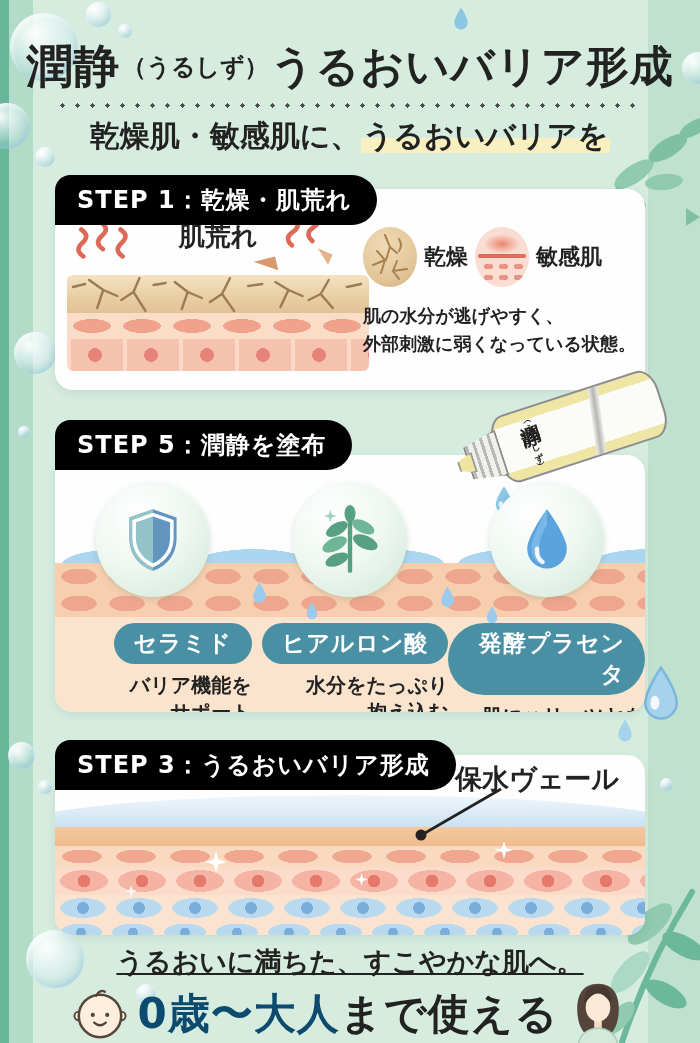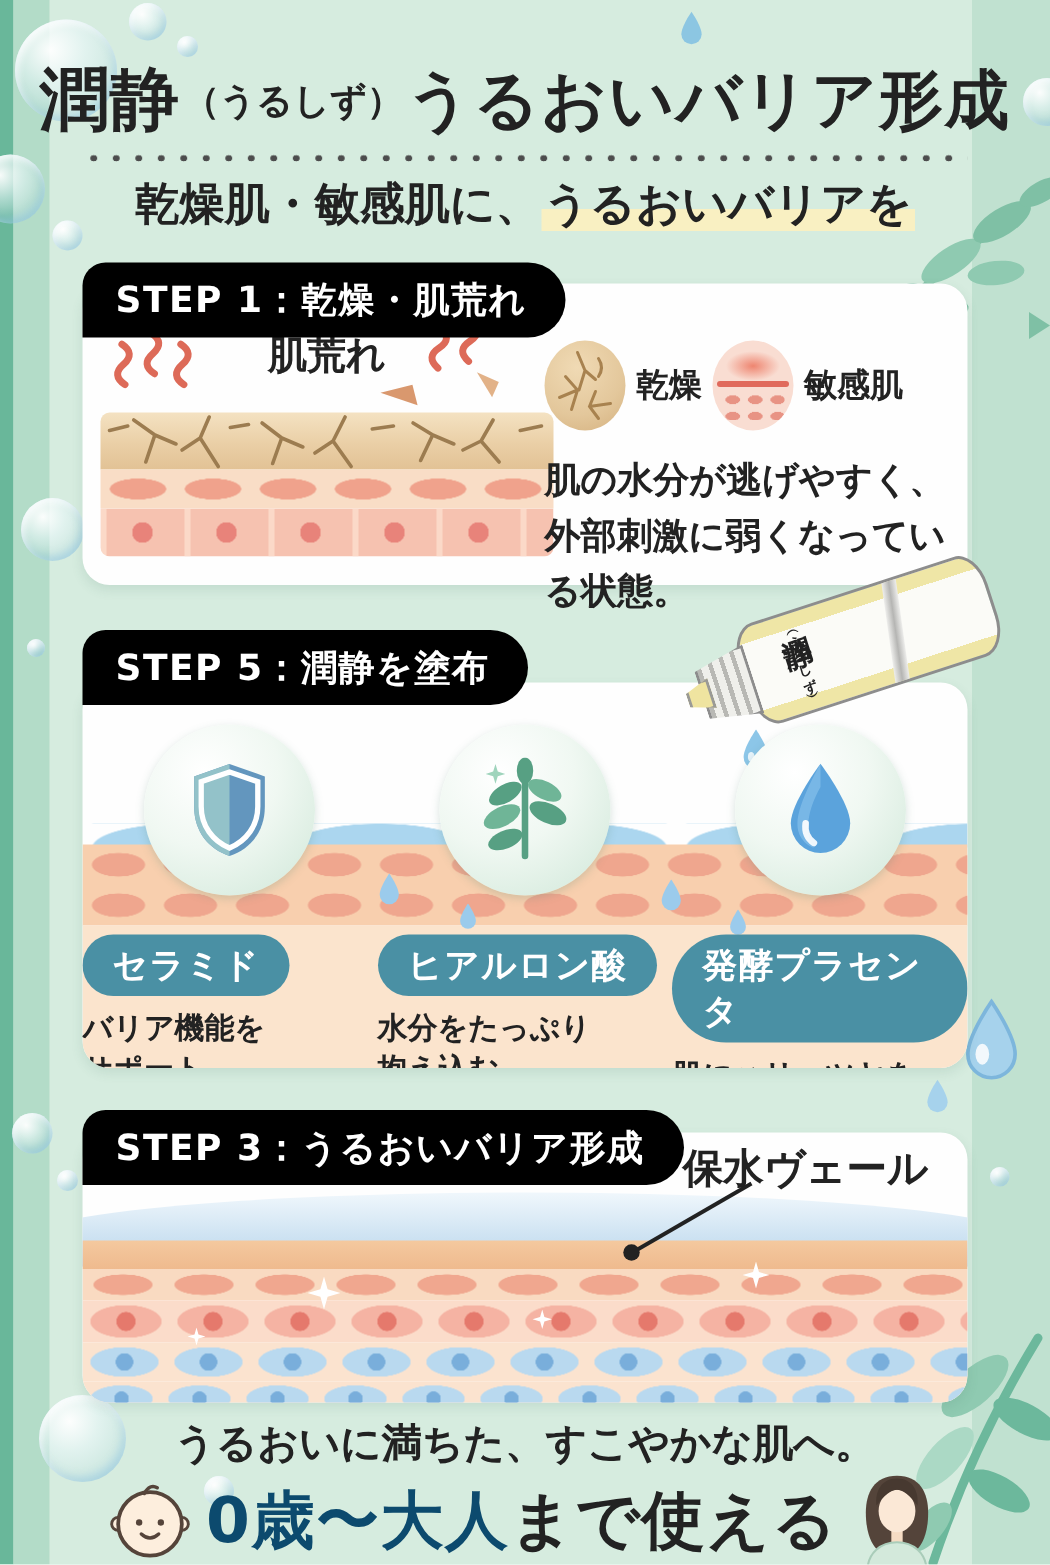--- a/index.html
+++ b/index.html
@@ -48,34 +48,34 @@
   .oval-icon{width:54px;height:60px;border-radius:50%;position:relative;flex:0 0 auto;}
   .dry-oval{background:radial-gradient(circle at 40% 30%,#f0dab4 0%,#e3c79b 60%,#d4b07e 100%);overflow:hidden;}
   .dry-oval svg{position:absolute;inset:0;width:100%;height:100%;}
   .sens-oval{background:#f9ddd2;overflow:hidden;}
   .sens-blush{position:absolute;left:7px;top:6px;width:40px;height:22px;border-radius:50%;
     background:radial-gradient(closest-side,#ee8570 0%,rgba(238,133,112,0) 90%);}
   .sens-line{position:absolute;left:3px;right:3px;top:27px;height:4px;background:#e06a5c;border-radius:2px;}
   .sens-dots{position:absolute;left:6px;right:6px;top:34px;bottom:7px;
     background-image:radial-gradient(ellipse 5px 3px at 50% 50%, #e89384 96%, transparent);background-size:15px 11px;}
   .icon-label{font-size:22px;font-weight:900;font-family:Liberation Serif, serif;}
-  .desc1{margin-top:15px;font-size:24px;font-weight:800;line-height:1.55;white-space:pre-line;}
+  .desc1{margin-top:15px;font-size:18px;font-weight:800;line-height:1.55;white-space:pre-line;}
   
   .step2{top:420px;height:292px;}
   .step2 .card{top:35px;bottom:0;overflow:hidden;}
   .water-strip{position:absolute;left:0;right:0;top:94px;height:16px;z-index:1;
     background-image:radial-gradient(60px 16px at 50% 100%, #abd6ef 98%, transparent);background-size:132px 16px;background-repeat:repeat-x;}
   .band2{position:absolute;left:0;right:0;top:108px;height:54px;background-color:#f8cfae;z-index:1;
     background-image:radial-gradient(ellipse 18px 8px at 50% 50%, #efa68e 97%, transparent);background-size:48px 27px;}
   .peach2{position:absolute;left:0;right:0;top:162px;bottom:0;background:#fbe4cd;z-index:1;}
   .circles-row{position:absolute;left:0;right:0;top:28px;display:flex;justify-content:space-around;z-index:4;}
   .ing-circle{width:114px;height:114px;border-radius:50%;display:flex;align-items:center;justify-content:center;position:relative;
     background:radial-gradient(circle at 35% 28%, #ffffff 0%, #f0f8f2 45%, #cfe7d8 100%);box-shadow:0 2px 6px rgba(90,140,120,.25);}
   .cols{position:absolute;left:0;right:0;top:168px;display:flex;z-index:5;}
-  .col{flex:1;text-align:left;}
+  .col{flex:1;text-align:right;}
   .ing-pill{display:inline-block;background:#4a90a4;color:#fff;font-size:23px;font-weight:800;padding:5px 20px;border-radius:999px;letter-spacing:1px;}
   .ing-desc{margin-top:8px;font-size:20px;font-weight:800;line-height:1.35;white-space:pre-line;}
   .mini-drop{position:absolute;z-index:3;}
   .bottle-wrap{position:absolute;left:398px;top:-22px;width:212px;height:70px;transform:rotate(-18deg);z-index:7;}
   .bottle-body{position:absolute;left:40px;top:0;width:170px;height:66px;border:2.5px solid #8d8d8d;border-radius:16px/24px;
     background:linear-gradient(180deg,#efe6a6 0%,#efe6a6 15%,#fbfbf7 15%,#fbfbf7 85%,#efe6a6 85%);overflow:hidden;}
   .bottle-band{position:absolute;left:58%;top:-3px;bottom:-3px;width:10px;transform:skewX(-10deg);
     background:linear-gradient(90deg,#eeeeec,#b5b5b3,#eeeeec);}
   .bottle-label{position:absolute;left:24px;top:2px;bottom:2px;display:flex;align-items:center;gap:2px;writing-mode:vertical-rl;font-weight:900;}
   .bottle-name{font-size:19px;letter-spacing:2px;}
@@ -99,21 +99,21 @@
     background-size:58px 28px;}
   .row-blue1{height:26px;background-color:#fbe3cf;
     background-image:radial-gradient(circle 6px at 50% 50%, #79aedb 96%, transparent),radial-gradient(ellipse 23px 10px at 50% 50%, #b9d9ef 98%, transparent);
     background-size:56px 26px;}
   .row-blue2{height:23px;background-color:#fbe3cf;
     background-image:radial-gradient(circle 5px at 50% 50%, #79aedb 96%, transparent),radial-gradient(ellipse 21px 9px at 50% 50%, #b9d9ef 98%, transparent);
     background-size:52px 23px;}
   .veil-label{position:absolute;top:6px;right:26px;font-size:27px;font-weight:900;z-index:4;}
   .veil-pointer{position:absolute;top:28px;right:138px;z-index:4;}
   
-  .tagline{position:absolute;top:944px;left:0;right:0;text-align:center;font-size:27px;font-weight:900;z-index:3;}
+  .tagline{position:absolute;top:944px;left:0;right:0;text-align:center;font-size:27px;font-weight:900;z-index:3;text-decoration:underline;}
   .age-line{position:absolute;top:980px;left:0;right:0;display:flex;justify-content:center;align-items:center;gap:10px;z-index:4;}
   .age-text{font-size:42px;font-weight:900;letter-spacing:1px;}
   .age-hl{color:#0c4a6e;}
   .leaf-deco{position:absolute;z-index:2;}
 </style>
 </head>
 <body>
 
 <div class="page">
 

